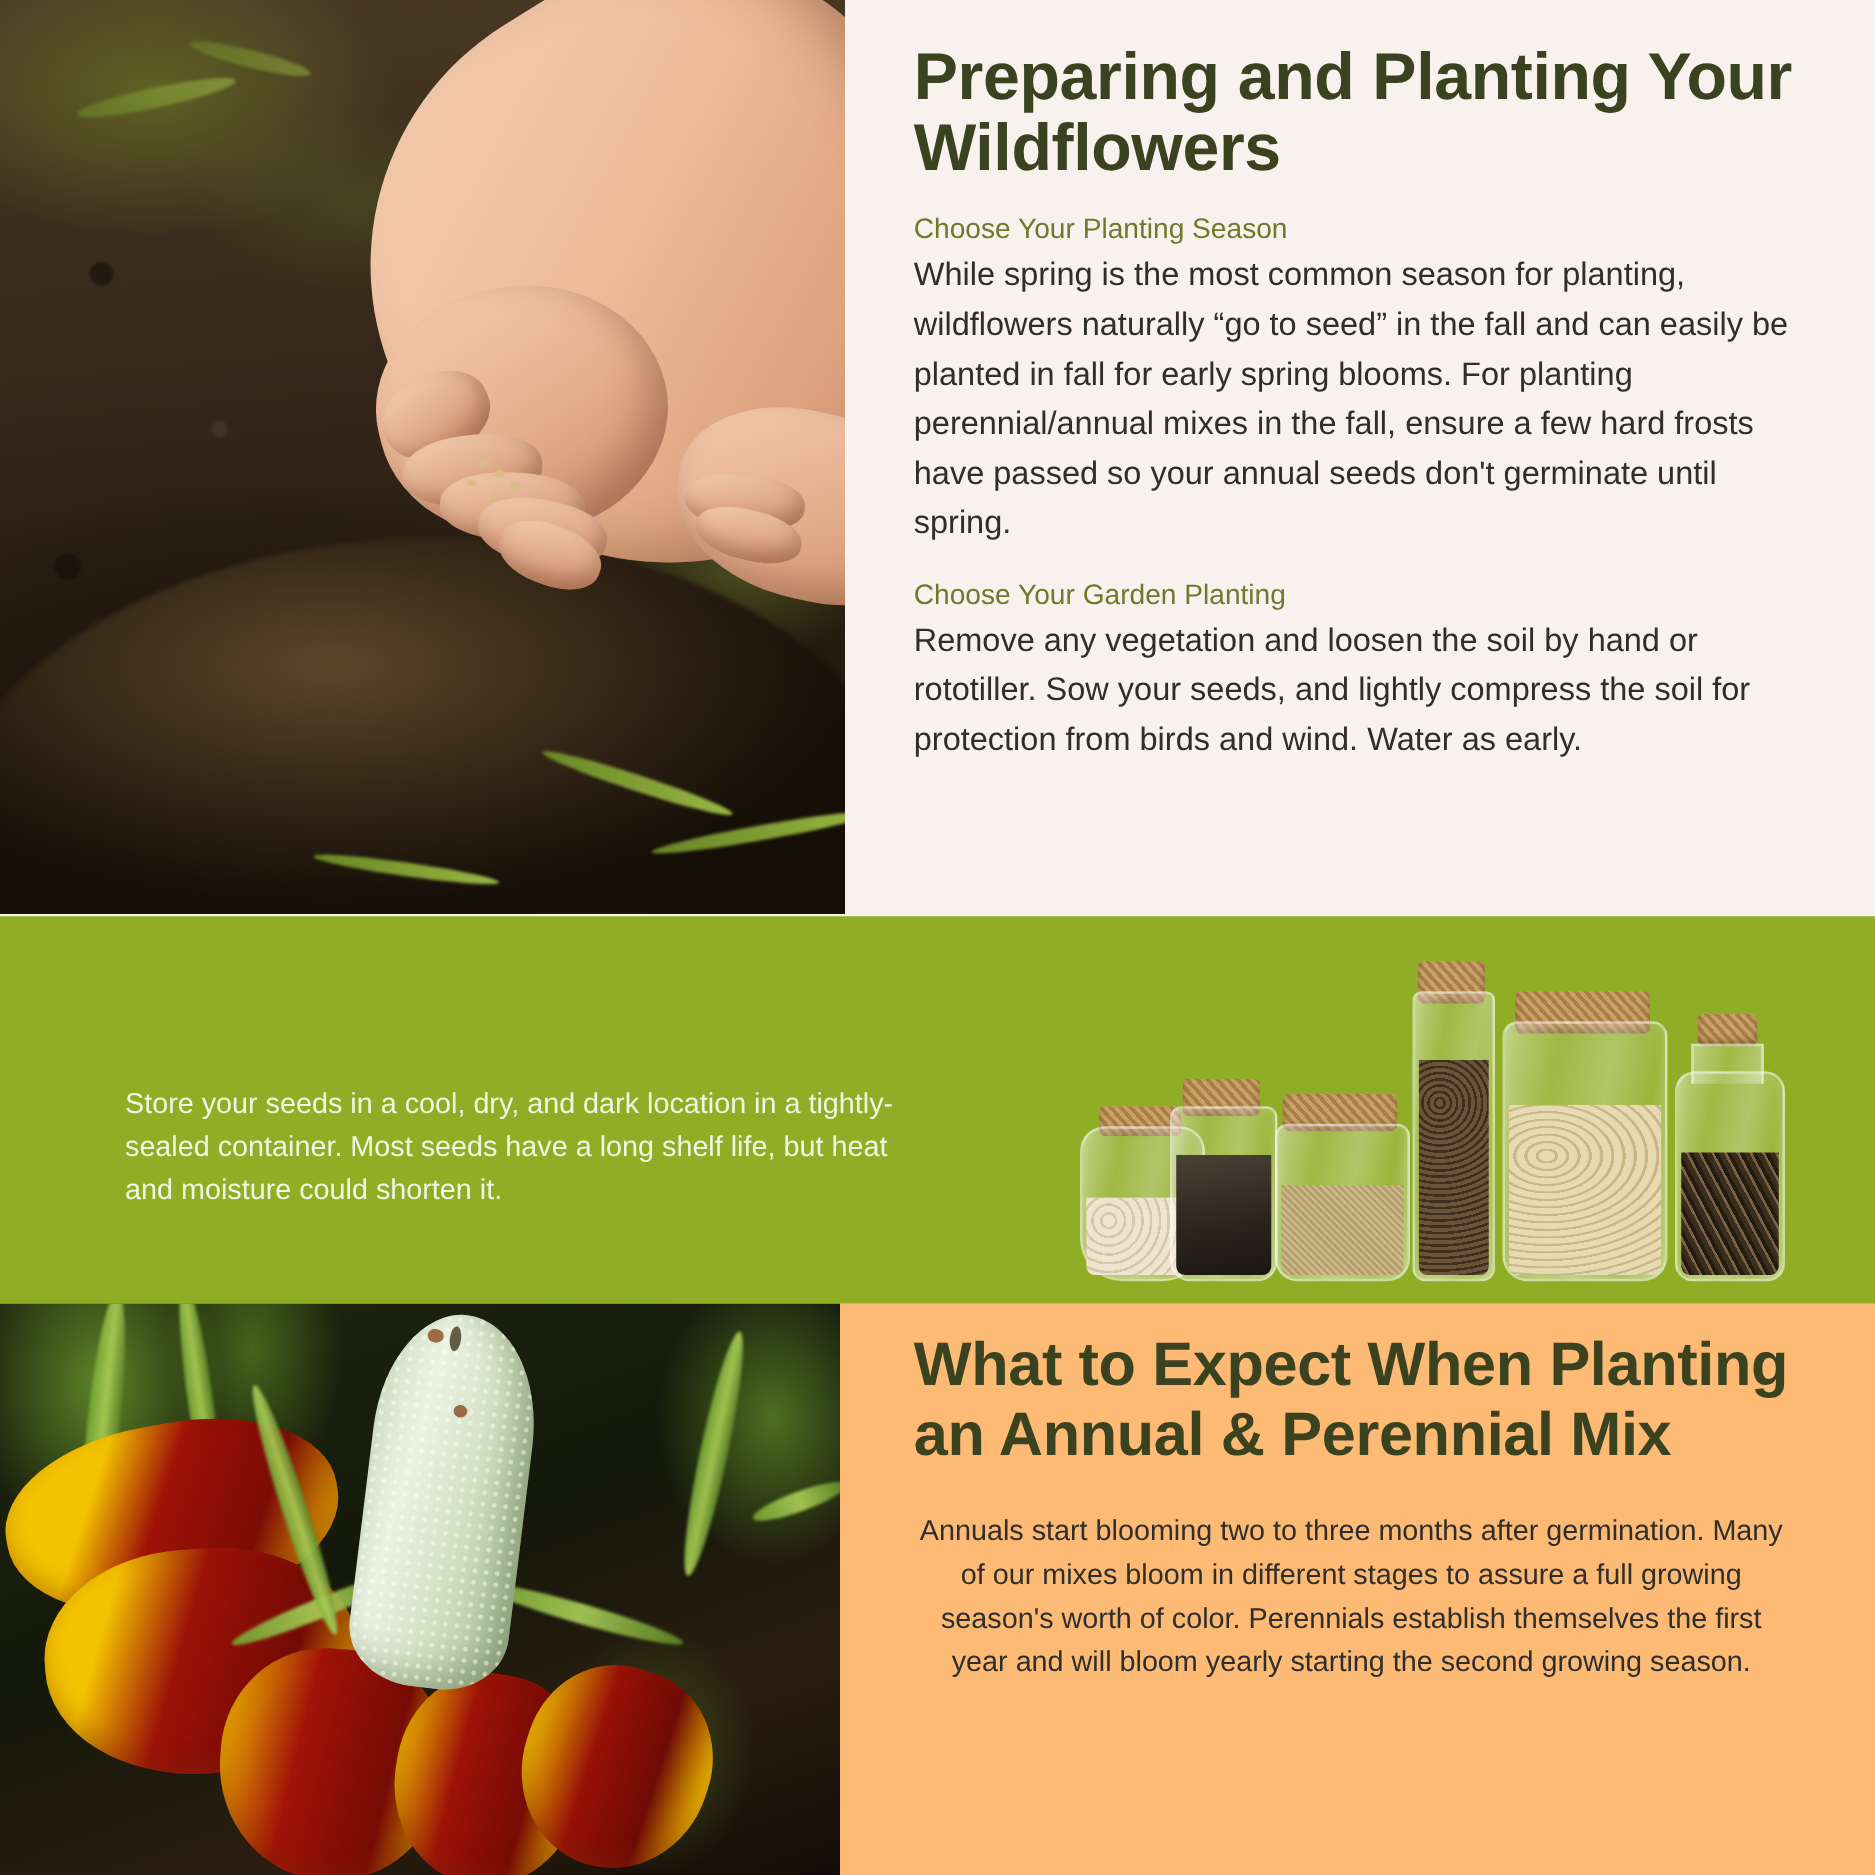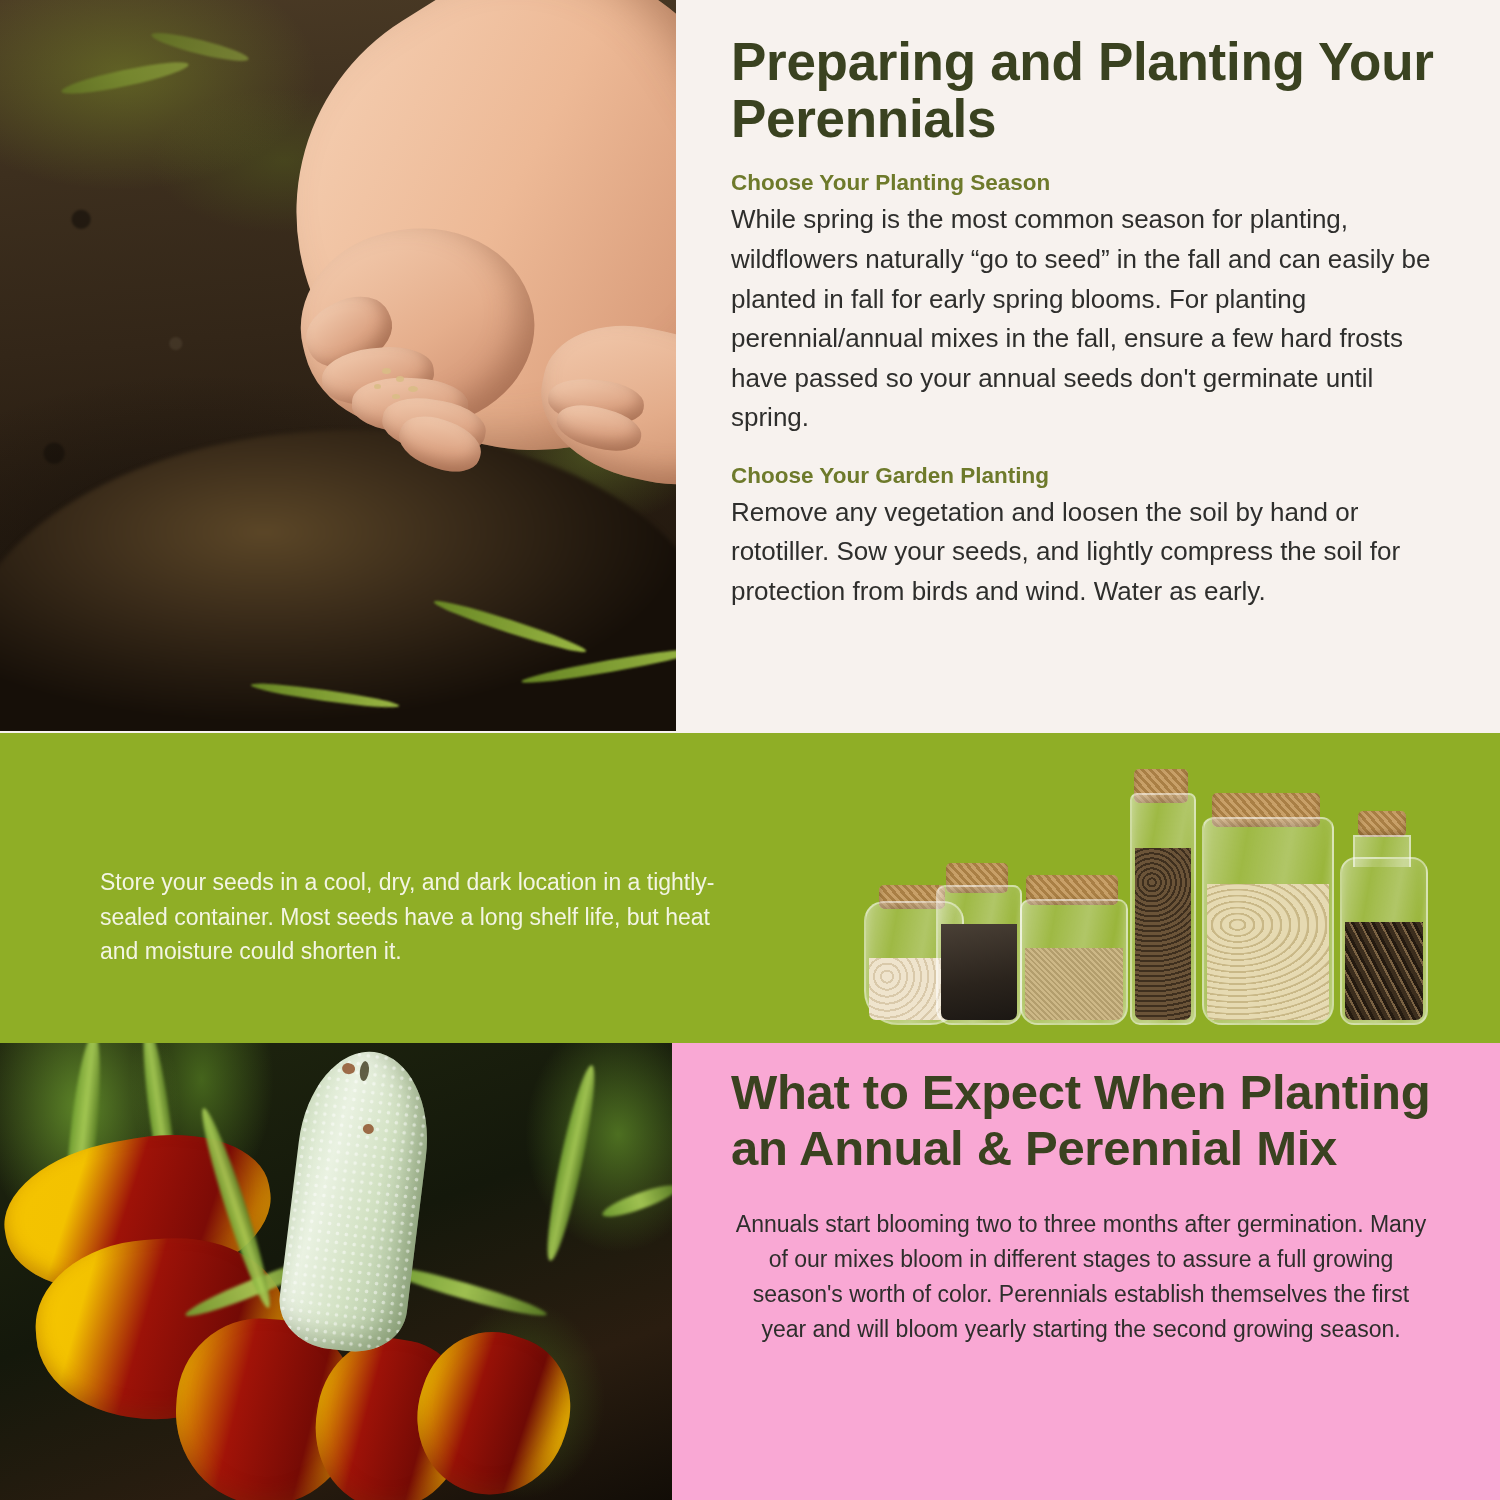--- a/index.html
+++ b/index.html
@@ -85,21 +85,21 @@
     margin:0 0 22px 0;
     font-size:53px;line-height:1.08;
     font-weight:700;
     letter-spacing:-.3px;
     color:#3A4220;
     font-family:"Liberation Sans","DejaVu Sans",sans-serif;
     font-stretch:condensed;
   }
   h3.sub{
     margin:0 0 4px 0;
-    font-size:22.5px;line-height:1.2;font-weight:700;
+    font-size:22.5px;line-height:1.2;font-weight:400;
     color:#6E7A2B;
   }
   p.body{
     margin:0 0 24px 0;
     font-size:26px;line-height:1.52;
     color:#2e2e2c;
     font-weight:400;
   }
   p.body.last{margin-bottom:0;}
 
@@ -159,21 +159,21 @@
     background:linear-gradient(100deg,#cfe0c0 0%,#eaf2e2 30%,#d3e2c4 58%,#a7bd96 100%);
     border-radius:52% 52% 44% 44%/34% 34% 16% 16%;
     transform:rotate(7deg);
     box-shadow:inset -12px -10px 26px rgba(90,110,70,.45);
   }
   .cone-tex{position:absolute;inset:0;border-radius:inherit;opacity:.55;
     background-image:radial-gradient(circle,rgba(255,255,255,.85) 0 1.6px,transparent 2.2px);
     background-size:9px 9px;}
   .cone-spot{position:absolute;border-radius:50%;background:#8a4a22;opacity:.8;}
 
-  .col-bot{position:absolute;left:672px;top:0;width:828px;height:457px;background:#f9a8d4;}
+  .col-bot{position:absolute;left:672px;top:0;width:828px;height:457px;background:#fdba74;}
   .txt-bot{position:absolute;left:59px;top:22px;width:700px;}
   h1.title2{
     margin:0 0 30px 0;font-size:49px;line-height:1.14;font-weight:700;
     color:#3A4220;letter-spacing:-.3px;
   }
   p.body2{margin:0;font-size:23px;line-height:1.52;color:#2e2e2c;text-align:center;}
 </style>
 </head>
 <body>
 
@@ -209,21 +209,21 @@
 
       <div class="seedbits" style="left:382px;top:368px;width:9px;height:6px;"></div>
       <div class="seedbits" style="left:396px;top:376px;width:8px;height:6px;"></div>
       <div class="seedbits" style="left:408px;top:386px;width:10px;height:6px;"></div>
       <div class="seedbits" style="left:392px;top:394px;width:8px;height:5px;"></div>
       <div class="seedbits" style="left:374px;top:384px;width:7px;height:5px;"></div>
     </div>
 
     <div class="col-right">
       <div class="txt-wrap">
-        <h1 class="title">Preparing and Planting Your Perennials</h1>
+        <h1 class="title">Preparing and Planting Your Wildflowers</h1>
 
         <h3 class="sub">Choose Your Planting Season</h3>
         <p class="body">While spring is the most common season for planting, wildflowers naturally “go to seed” in the fall and can easily be planted in fall for early spring blooms. For planting perennial/annual mixes in the fall, ensure a few hard frosts have passed so your annual seeds don't germinate until spring.</p>
 
         <h3 class="sub">Choose Your Garden Planting</h3>
 
         <p class="body last">Remove any vegetation and loosen the soil by hand or rototiller. Sow your seeds, and lightly compress the soil for protection from birds and wind. Water as early.</p>
       </div>
     </div>
   </div>

